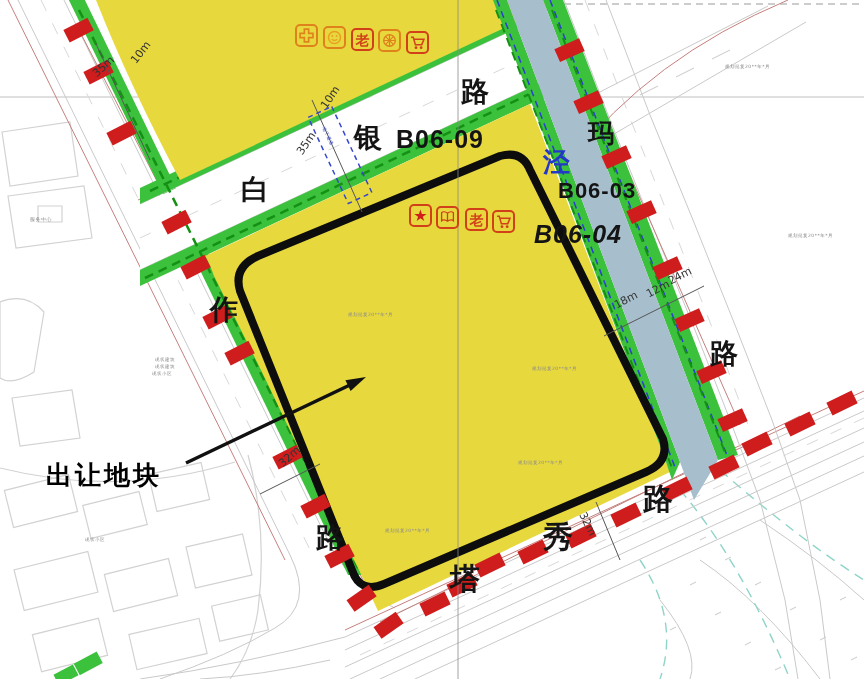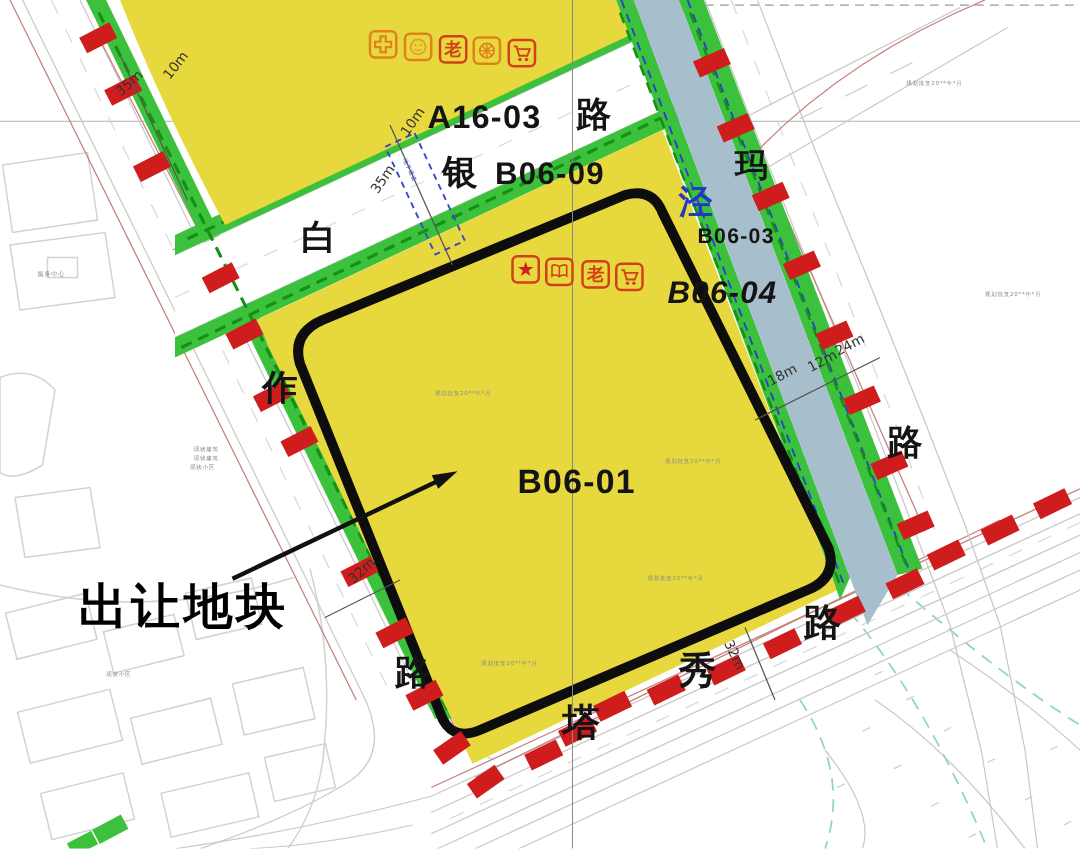--- a/index.html
+++ b/index.html
@@ -10,21 +10,21 @@
 }
 html,body{margin:0;padding:0;background:#fff;}
 #stage{position:relative;width:864px;height:679px;overflow:hidden;background:#fff;
   font-family:"DejaVu Sans","Liberation Sans",sans-serif;}
 #map-svg{position:absolute;left:0;top:0;}
 .lbl{position:absolute;color:#141414;line-height:1;white-space:nowrap;}
 .cjk{font-weight:600;}
 .code{font-weight:600;letter-spacing:1px;font-family:"Liberation Sans","DejaVu Sans",sans-serif;}
 .dim{position:absolute;font-size:11px;color:#333;white-space:nowrap;transform-origin:left top;}
 .ann{position:absolute;font-size:4.5px;color:var(--ann);white-space:nowrap;letter-spacing:.5px;}
-.main-label{position:absolute;font-size:39px;font-weight:bold;color:#000;letter-spacing:3px;margin-left:17px;}
+.main-label{position:absolute;font-size:26px;font-weight:bold;color:#000;letter-spacing:3px;}
 .river-name{color:var(--bluetext);font-weight:bold;}
 .icon-box{position:absolute;width:23px;height:23px;border:2px solid var(--iconorange);
   border-radius:5px;display:flex;align-items:center;justify-content:center;box-sizing:border-box;}
 .icon-box.red{border-color:var(--iconred);}
 .glyph{font-size:14px;font-weight:bold;color:var(--iconred);line-height:1;}
 .f-yellow{fill:var(--yellow);} .f-green{fill:var(--green);} .f-river{fill:var(--river);} .s-road{stroke:var(--roadline);fill:none;stroke-width:1;}
 .s-redline{stroke:var(--redline);fill:none;stroke-width:1;}
 .s-bldg{stroke:var(--bldg);fill:none;stroke-width:1.2;}
 </style>
 </head>
@@ -194,24 +194,22 @@
   <line x1="458" y1="0" x2="458" y2="679" stroke="#8a8a8a" stroke-width="0.8"></line>
 
   <g>
     <line x1="186" y1="463" x2="352" y2="384" stroke="#111" stroke-width="3.5"></line>
     <polygon points="366,377 350.6,391 345.4,380.2" fill="#111"></polygon>
   </g>
 </svg>
 
 <div class="main-label" style="left:46px;top:458px;">出让地块</div>
 
-<div class="lbl code" style="left:342px;top:80px;font-size:26px;">A16-03</div>
 <div class="lbl code" style="left:396px;top:127px;font-size:25px;">B06-09</div>
-<div class="lbl code" style="left:414px;top:372px;font-size:27px;">B06-01</div>
-<div class="lbl code" style="left:558px;top:180px;font-size:17px;">B06-03</div>
+<div class="lbl code" style="left:558px;top:180px;font-size:22px;">B06-03</div>
 <div class="lbl code" style="left:534px;top:222px;font-size:25px;font-style:italic;">B06-04</div>
 
 <div class="lbl cjk" style="left:241px;top:176px;font-size:28px;">白</div>
 <div class="lbl cjk" style="left:354px;top:124px;font-size:28px;">银</div>
 <div class="lbl cjk" style="left:461px;top:78px;font-size:28px;">路</div>
 
 <div class="lbl cjk" style="left:210px;top:296px;font-size:28px;">作</div>
 <div class="lbl cjk" style="left:316px;top:524px;font-size:28px;">路</div>
 
 <div class="lbl cjk" style="left:588px;top:120px;font-size:26px;">玛</div>

